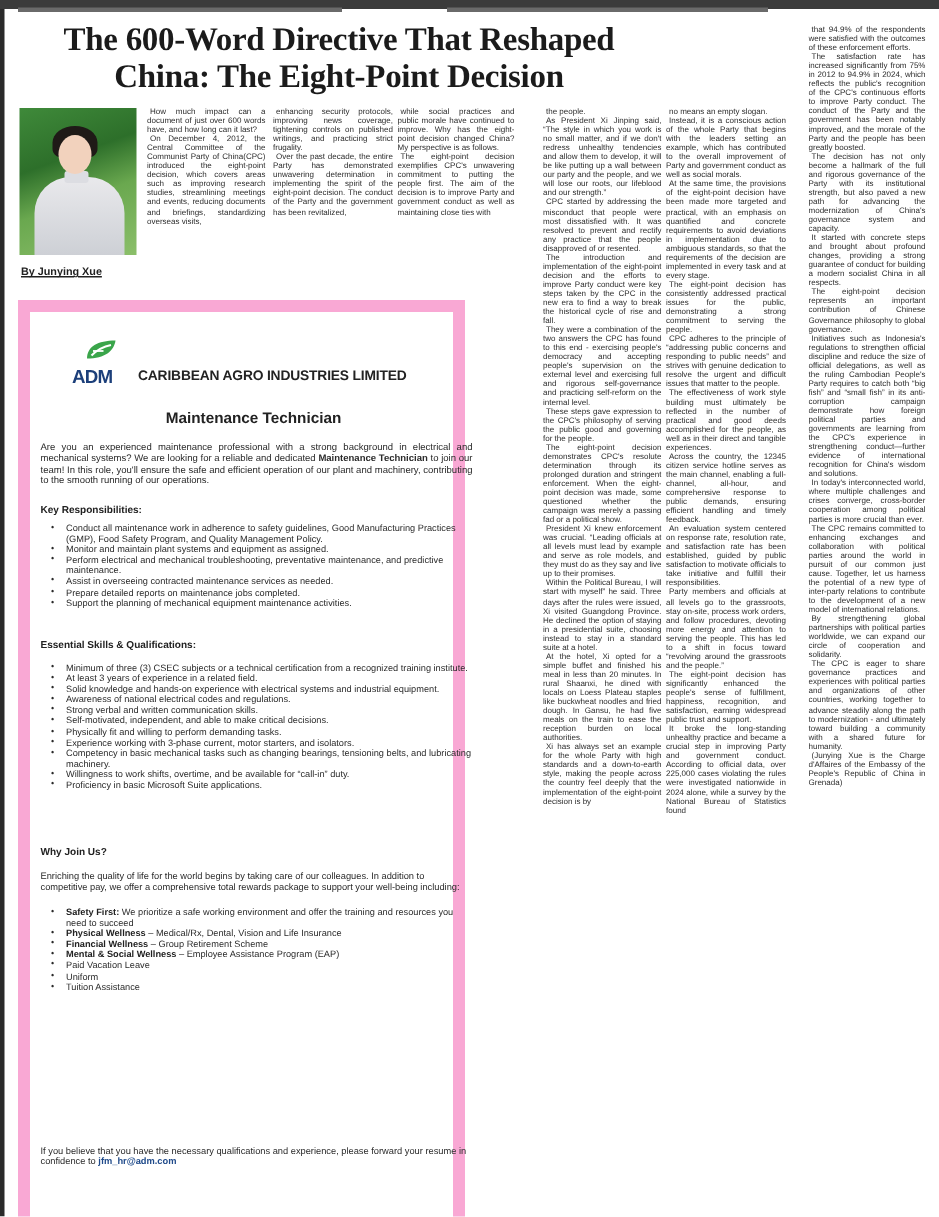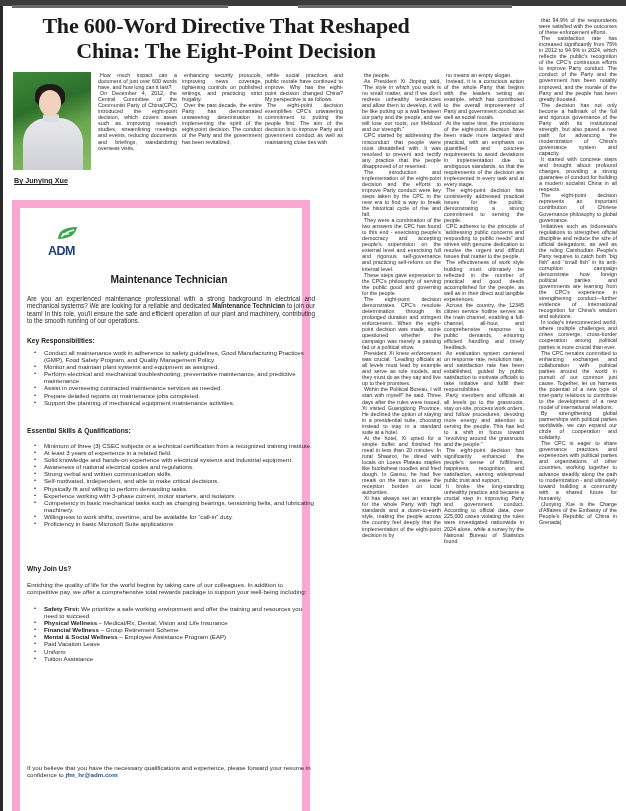--- a/index.html
+++ b/index.html
@@ -130,20 +130,21 @@
 
 <div class="ad">
   <div class="ad-logo">
     <svg class="leaf" viewBox="0 0 22 14">
       <path d="M2 13 C2 5 9 1 21 1 C20 8 14 13 2 13 Z" fill="#3aa54a"></path>
       <path d="M5 11 C9 7 13 5 18 4" stroke="#ffffff" stroke-width="1.4" fill="none"></path>
       <path d="M6 8 L13 8" stroke="#ffffff" stroke-width="1.2" fill="none"></path>
     </svg>
     <div class="brand">ADM</div>
   </div>
+  <div class="ad-company">CARIBBEAN AGRO INDUSTRIES LIMITED</div>
   <div class="ad-title">Maintenance Technician</div>
   <div class="ad-body"><span>Are you an experienced maintenance professional with a strong background in electrical and mechanical systems?   We are looking for a reliable and dedicated </span><b>Maintenance Technician</b><span> to join our team!   In this role, you'll ensure the safe and efficient operation of our plant and machinery, contributing to the smooth running of our operations.</span></div>
 
   <div class="ad-h h-key">Key Responsibilities:</div>
   <ul class="ad-list l-key">
       <li>Conduct all maintenance work in adherence to safety guidelines, Good Manufacturing Practices (GMP), Food Safety Program, and Quality Management Policy.</li>
       <li>Monitor and maintain plant systems and equipment as assigned.</li>
       <li>Perform electrical and mechanical troubleshooting, preventative maintenance, and predictive maintenance.</li>
       <li>Assist in overseeing contracted maintenance services as needed.</li>
       <li>Prepare detailed reports on maintenance jobs completed.</li>

